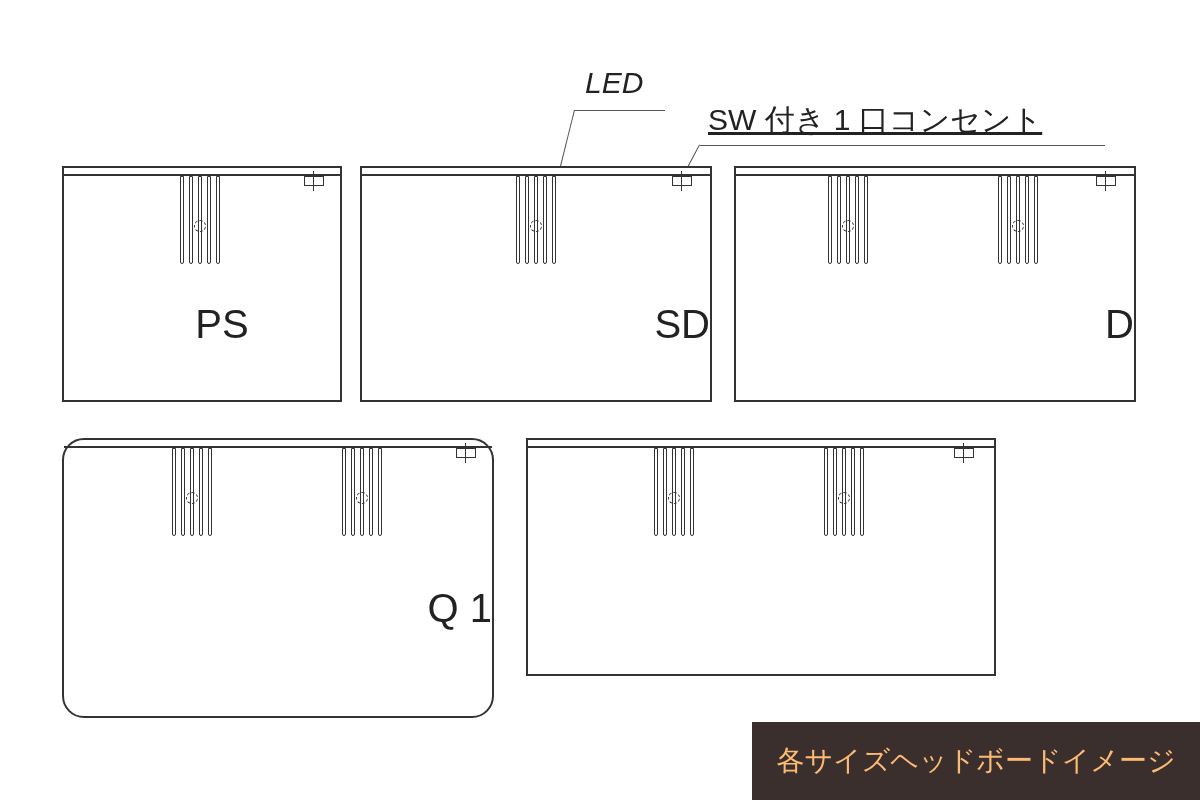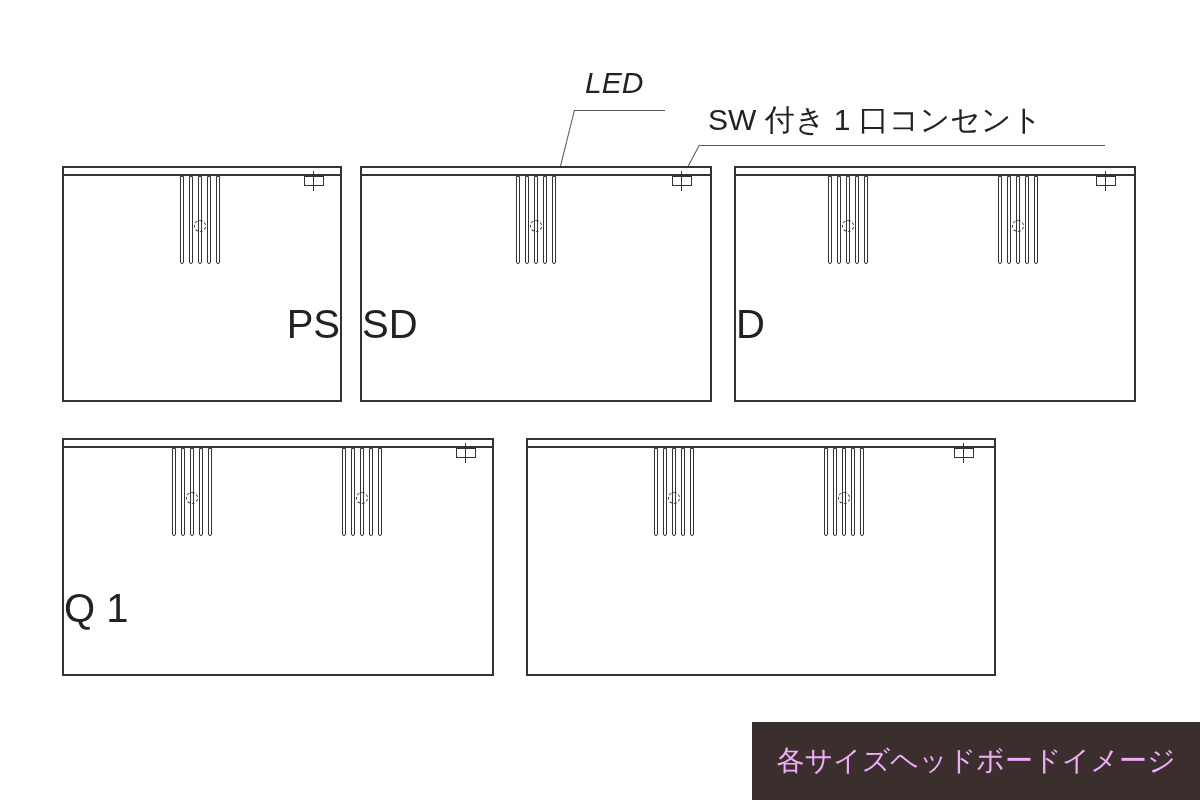--- a/index.html
+++ b/index.html
@@ -1,50 +1,50 @@
 <!DOCTYPE html>
 <html><head>
 <meta charset="utf-8">
 <style>
   html, body { margin:0; padding:0; }
   body { width:1200px; height:800px; background:#ffffff; position:relative; overflow:hidden; font-family:"DejaVu Sans", sans-serif; }
   .board { position:absolute; border:2px solid #333; box-sizing:border-box; background:#fff; }
   .board .rail { position:absolute; left:0; right:0; top:6px; height:0; border-top:2px solid #333; }
-  .board .label { position:absolute; left:0; right:0; text-align:left; font-size:40px; color:#222; font-family:"Liberation Sans", sans-serif; }
+  .board .label { position:absolute; left:0; right:0; text-align:right; font-size:40px; color:#222; font-family:"Liberation Sans", sans-serif; }
   .led { position:absolute; top:8px; width:42px; height:88px; }
   .led i { position:absolute; top:0; width:4px; height:88px; border:1.5px solid #333; border-radius:0 0 3px 3px; box-sizing:border-box; background:#fff; }
   .led .knob { position:absolute; left:14px; top:44px; width:12px; height:12px; border:1.5px dashed #333; border-radius:50%; box-sizing:border-box; }
   .outlet { position:absolute; top:8px; width:20px; height:10px; border:1.5px solid #333; box-sizing:border-box; }
   .outlet::after { content:""; position:absolute; left:8px; top:-6px; width:0; height:20px; border-left:1.5px solid #333; }
   .callout { position:absolute; font-family:"Liberation Sans", sans-serif; font-size:30px; color:#222; }
   .line { position:absolute; border-top:1.5px solid #555; transform-origin:0 0; }
-  .caption { position:absolute; left:752px; top:722px; width:448px; height:78px; background:#3a2f2c; color:#f0abfc; font-size:28px; display:flex; align-items:center; justify-content:center; }
+  .caption { position:absolute; left:752px; top:722px; width:448px; height:78px; background:#3a2f2c; color:#fdba74; font-size:28px; display:flex; align-items:center; justify-content:center; }
 </style>
 </head>
 <body>
 
 <div class="callout" style="left:585px;top:66px;font-style:italic;">LED</div>
 <div class="line" style="left:575px;top:110px;width:90px;"></div>
 <div class="line" style="left:575px;top:110px;width:70px;transform:rotate(104deg);"></div>
-<div class="callout" style="left:708px;top:100px;">SW 付き 1 口コンセント</div>
+<div class="callout" style="left:708px;top:100px;text-decoration:underline;">SW 付き 1 口コンセント</div>
 <div class="line" style="left:700px;top:145px;width:405px;"></div>
 <div class="line" style="left:700px;top:145px;width:34px;transform:rotate(118deg);"></div>
 
 <div class="board" style="left:62px;top:166px;width:280px;height:236px;">
   <div class="rail"></div>
   <div class="led" style="left:116px;">
       <i style="left:0"></i>
       <i style="left:9px"></i>
       <i style="left:18px"></i>
       <i style="left:27px"></i>
       <i style="left:36px"></i>
       <span class="knob"></span>
     </div>
   <div class="outlet" style="left:240px;"></div>
-  <div class="label" style="top:134px;text-align:right;padding-left:40px;">PS</div>
+  <div class="label" style="top:134px;text-align:center;padding-left:40px;">PS</div>
 </div>
 
 <div class="board" style="left:360px;top:166px;width:352px;height:236px;">
   <div class="rail"></div>
   <div class="led" style="left:154px;">
       <i style="left:0"></i>
       <i style="left:9px"></i>
       <i style="left:18px"></i>
       <i style="left:27px"></i>
       <i style="left:36px"></i>
@@ -69,21 +69,21 @@
       <i style="left:9px"></i>
       <i style="left:18px"></i>
       <i style="left:27px"></i>
       <i style="left:36px"></i>
       <span class="knob"></span>
     </div>
   <div class="outlet" style="left:360px;"></div>
   <div class="label" style="top:134px;">D</div>
 </div>
 
-<div class="board" style="left:62px;top:438px;width:432px;height:238px;">
+<div class="board" style="left:62px;top:438px;width:432px;height:280px;border-radius:22px;">
   <div class="rail"></div>
   <div class="led" style="left:108px;">
       <i style="left:0"></i>
       <i style="left:9px"></i>
       <i style="left:18px"></i>
       <i style="left:27px"></i>
       <i style="left:36px"></i>
       <span class="knob"></span>
     </div>
   <div class="led" style="left:278px;">

